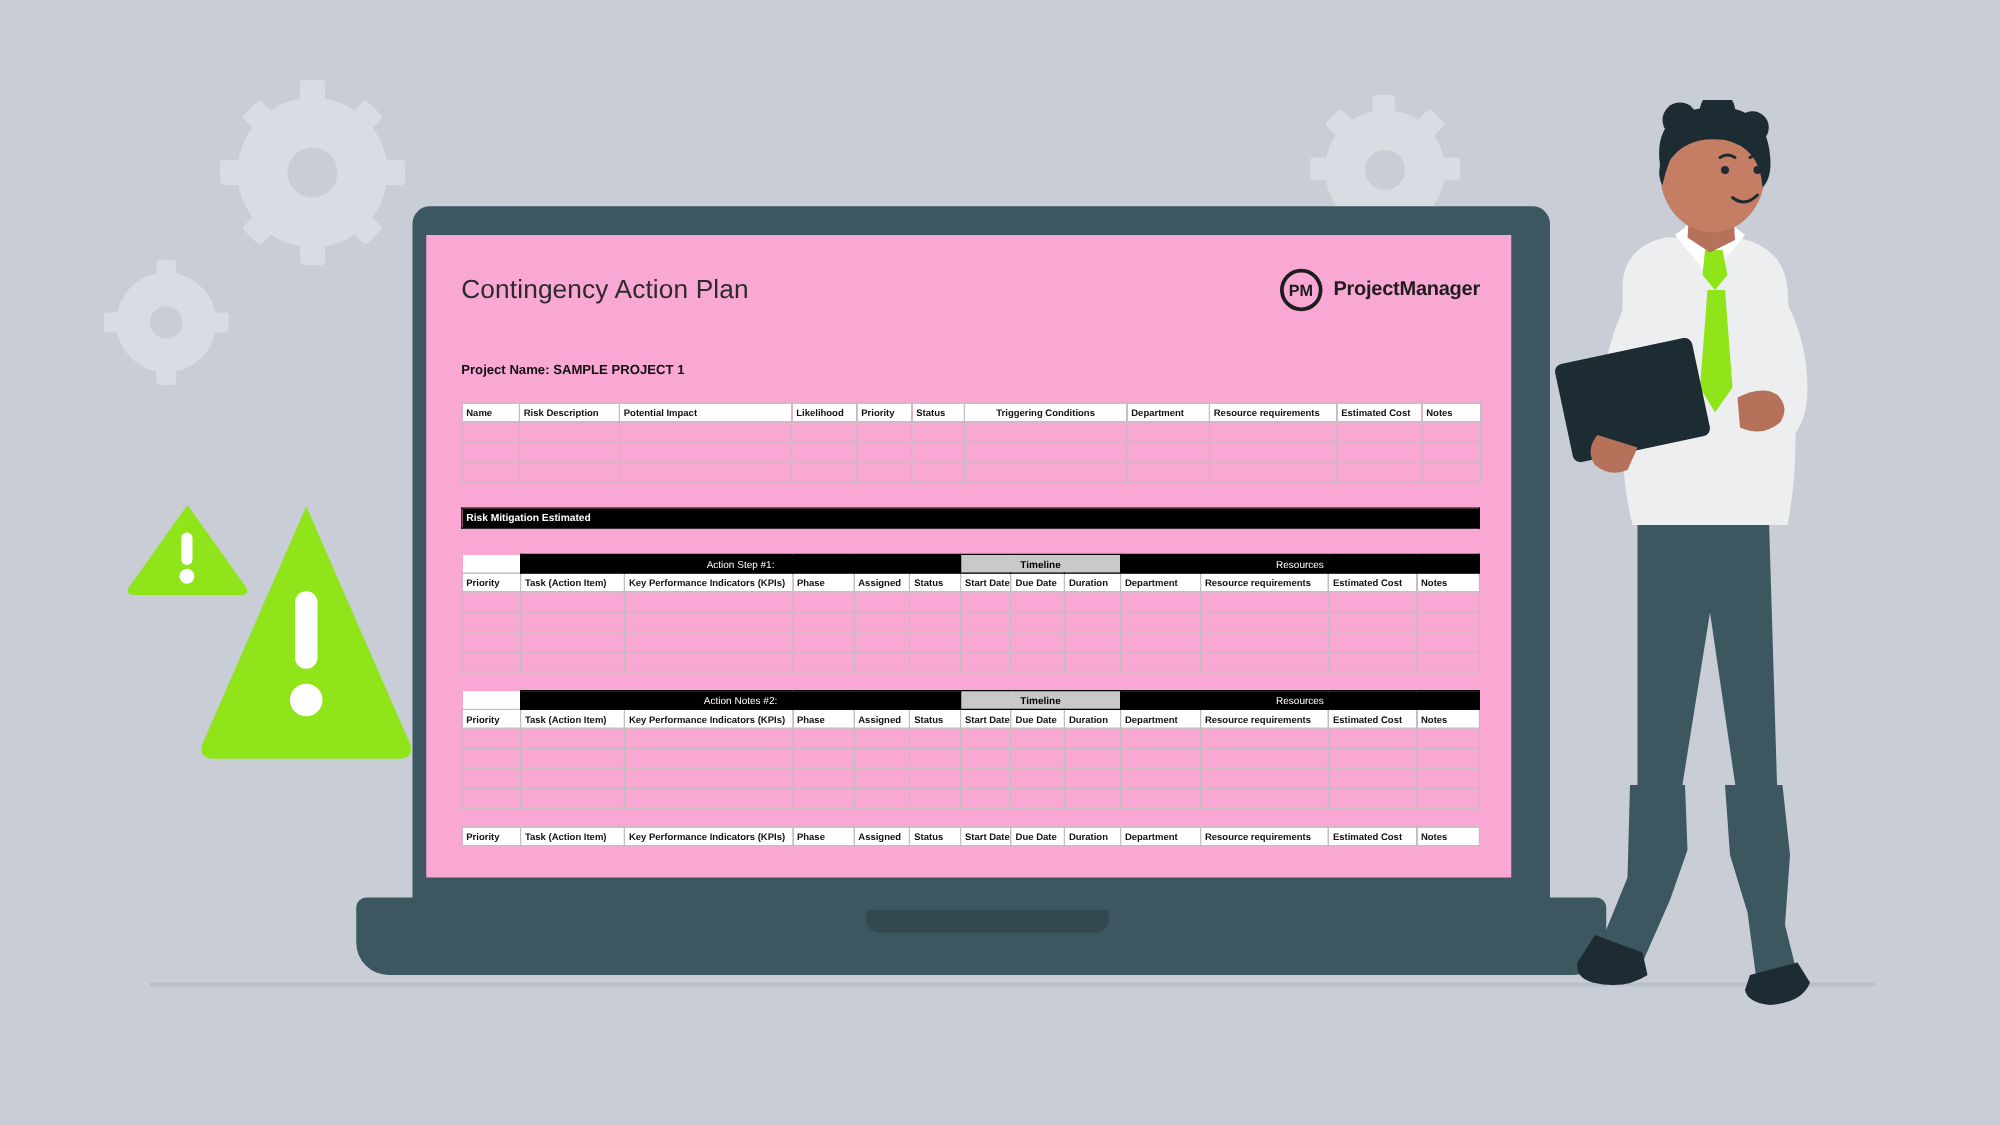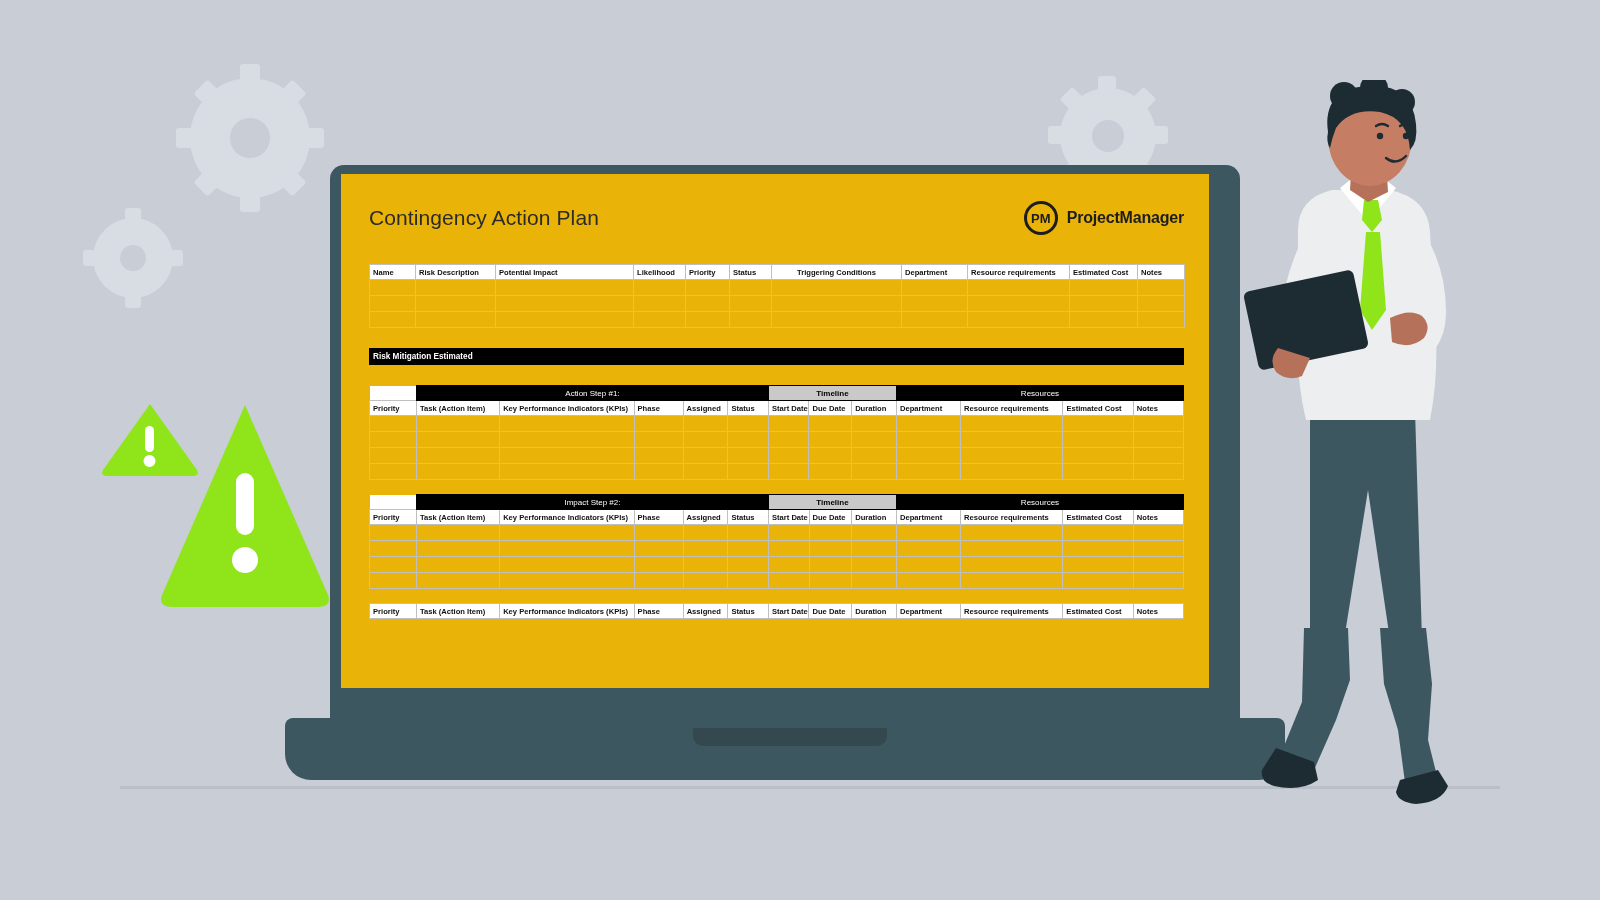--- a/index.html
+++ b/index.html
@@ -70,24 +70,24 @@
     top: 786px;
     width: 1380px;
     height: 3px;
     background: #b9bfc9;
   }
 
   
   .page {
     position: absolute;
     left: 341px;
-    top: 174px;
+    top: 188px;
     width: 868px;
     height: 514px;
-    background: #eab308;
+    background: #f9a8d4;
     overflow: hidden;
   }
   .page-inner {
     position: absolute;
     left: 28px;
     top: 18px;
     width: 815px;
   }
   .doc-header {
     display: flex;
@@ -255,20 +255,21 @@
     <div class="page-inner">
 
       <div class="doc-header">
         <div class="doc-title">Contingency Action Plan</div>
         <div class="brand">
           <div class="brand-mark">PM</div>
           <div class="brand-name">ProjectManager</div>
         </div>
       </div>
 
+      <div class="project-line">Project Name: SAMPLE PROJECT 1</div>
 
       <div class="spacer"></div>
 
       <table>
         <colgroup>
           <col style="width:46px">
             <col style="width:80px">
             <col style="width:138px">
             <col style="width:52px">
           <col style="width:44px">
@@ -462,21 +463,21 @@
             <col style="width:40px">
           <col style="width:42px">
             <col style="width:60px">
             <col style="width:96px">
             <col style="width:66px">
             <col style="width:47px">
         </colgroup>
         <tbody>
             <tr>
           <td class="grp-blank"></td>
-          <td class="grp-dark" colspan="5">Impact Step #2:</td>
+          <td class="grp-dark" colspan="5">Action Notes #2:</td>
           <td class="grp-gray" colspan="3">Timeline</td>
           <td class="grp-dark" colspan="4">Resources</td>
         </tr>
         <tr>
           <td class="hdr">Priority</td>
           <td class="hdr">Task (Action Item)</td>
           <td class="hdr">Key Performance Indicators (KPIs)</td>
           <td class="hdr">Phase</td>
           <td class="hdr">Assigned</td>
           <td class="hdr">Status</td>

